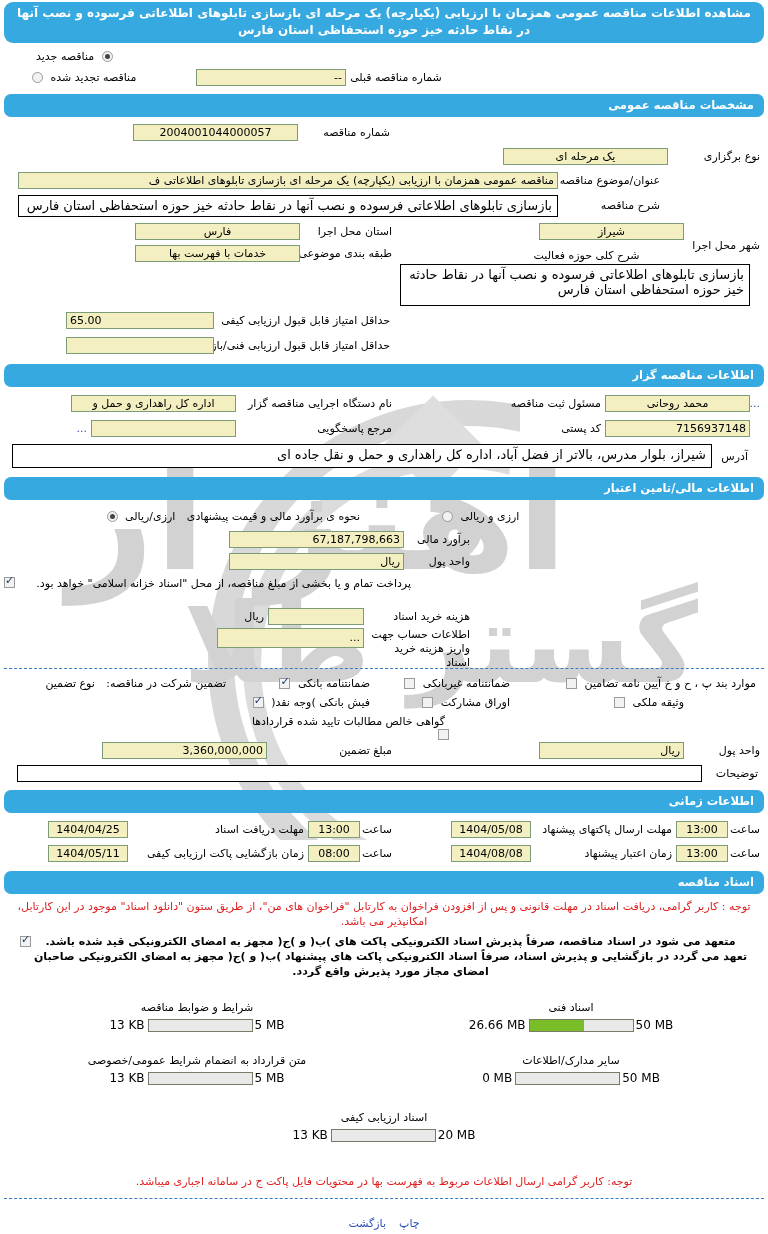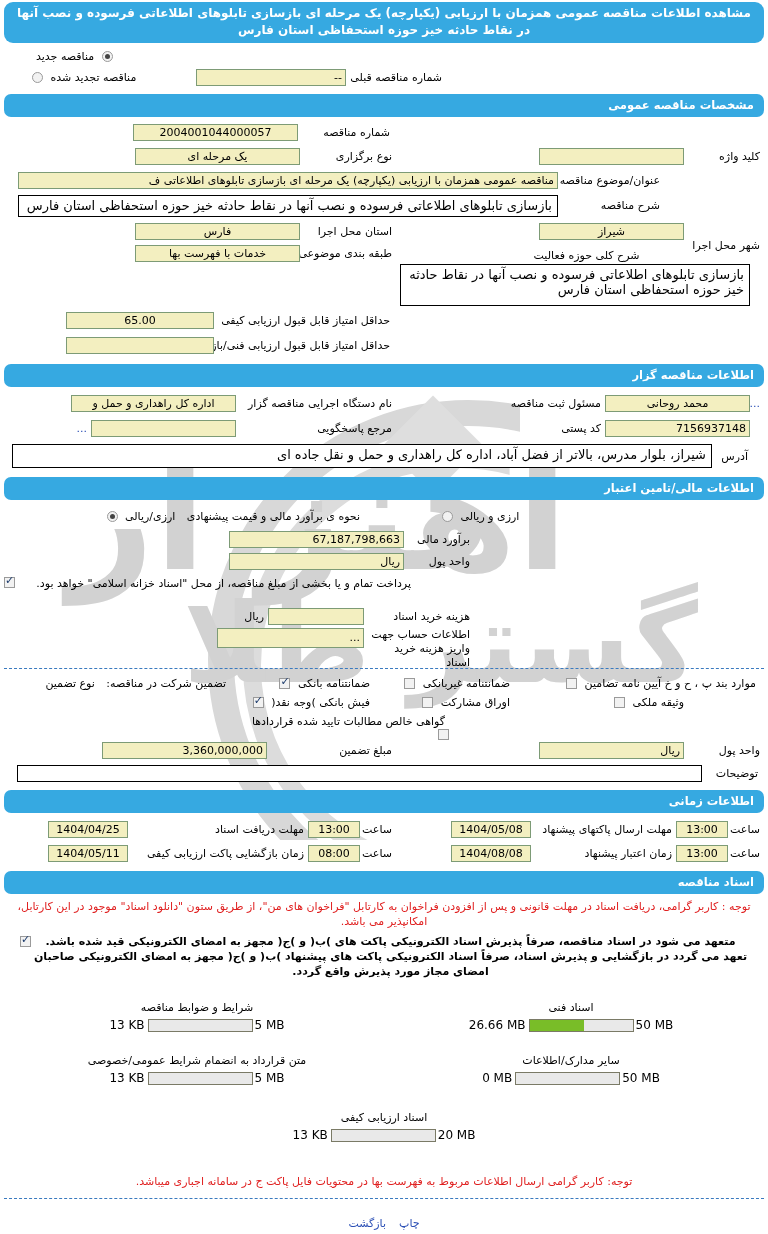--- a/index.html
+++ b/index.html
@@ -180,21 +180,21 @@
 
   <div style="padding:4px 0 2px 0;">
     <div class="row" style="justify-content:flex-start; height:19px;">
       <div style="width:100%; text-align:left; padding-left:28px;">
         <span class="radio on"></span>
         <span class="lbl">مناقصه جدید</span>
       </div>
     </div>
     <div class="row" style="height:22px; align-items:center;">
       <div style="flex:0 0 318px;"></div>
-      <div style="flex:0 0 100px; text-align:right;">
+      <div style="flex:0 0 100px; text-align:center;">
         <span class="lbl">شماره مناقصه قبلی</span>
       </div>
       <div style="flex:0 0 160px;">
         <div class="fld" style="width:150px; text-align:right;">--</div>
       </div>
       <div style="flex:1; text-align:left; padding-left:28px;">
         <span class="lbl">مناقصه تجدید شده</span>
         <span class="radio"></span>
       </div>
     </div>
@@ -206,24 +206,20 @@
 
     <div class="row" style="height:23px;">
       <div style="flex:1;"></div>
       <div class="r-half" style="flex:0 0 390px; justify-content:flex-start;">
         <span class="lbl" style="width:96px; text-align:right;">شماره مناقصه</span>
         <div class="fld ltr" style="width:165px;">2004001044000057</div>
       </div>
     </div>
 
     <div class="row" style="height:25px;">
-      <div class="r-half" style="flex:0 0 368px; justify-content:flex-start;">
-        <span class="lbl" style="width:80px; text-align:right;">کلید واژه</span>
-        <div class="fld" style="width:145px;"></div>
-      </div>
       <div class="r-half" style="flex:0 0 390px; justify-content:flex-start;">
         <span class="lbl" style="width:96px; text-align:right;">نوع برگزاری</span>
         <div class="fld" style="width:165px;">یک مرحله ای</div>
       </div>
     </div>
 
     <div class="row" style="height:23px;">
       <div style="flex:1;"></div>
       <div class="r-half" style="flex:0 0 660px; justify-content:flex-start;">
         <span class="lbl" style="width:106px; text-align:right;">عنوان/موضوع مناقصه</span>
@@ -264,21 +260,21 @@
       <div class="r-half" style="flex:0 0 368px; justify-content:flex-start; padding-right:14px;">
         <div class="box-plain" style="width:350px; height:42px; overflow:hidden;">بازسازی تابلوهای اطلاعاتی فرسوده و نصب آنها در نقاط حادثه خیز حوزه استحفاظی استان فارس</div>
       </div>
       <div style="flex:1;"></div>
     </div>
 
     <div class="row" style="height:25px;">
       <div style="flex:1;"></div>
       <div class="r-half" style="flex:0 0 390px; justify-content:flex-start;">
         <span class="lbl" style="width:180px; text-align:right;">حداقل امتیاز قابل قبول ارزیابی کیفی</span>
-        <div class="fld ltr" style="width:148px; text-align:center;">65.00</div>
+        <div class="fld ltr" style="width:148px; text-align:left;">65.00</div>
       </div>
     </div>
 
     <div class="row" style="height:25px;">
       <div style="flex:1;"></div>
       <div class="r-half" style="flex:0 0 390px; justify-content:flex-start;">
         <span class="lbl" style="width:180px; text-align:right;">حداقل امتیاز قابل قبول ارزیابی فنی/بازرگانی</span>
         <div class="fld" style="width:148px;"></div>
       </div>
     </div>

